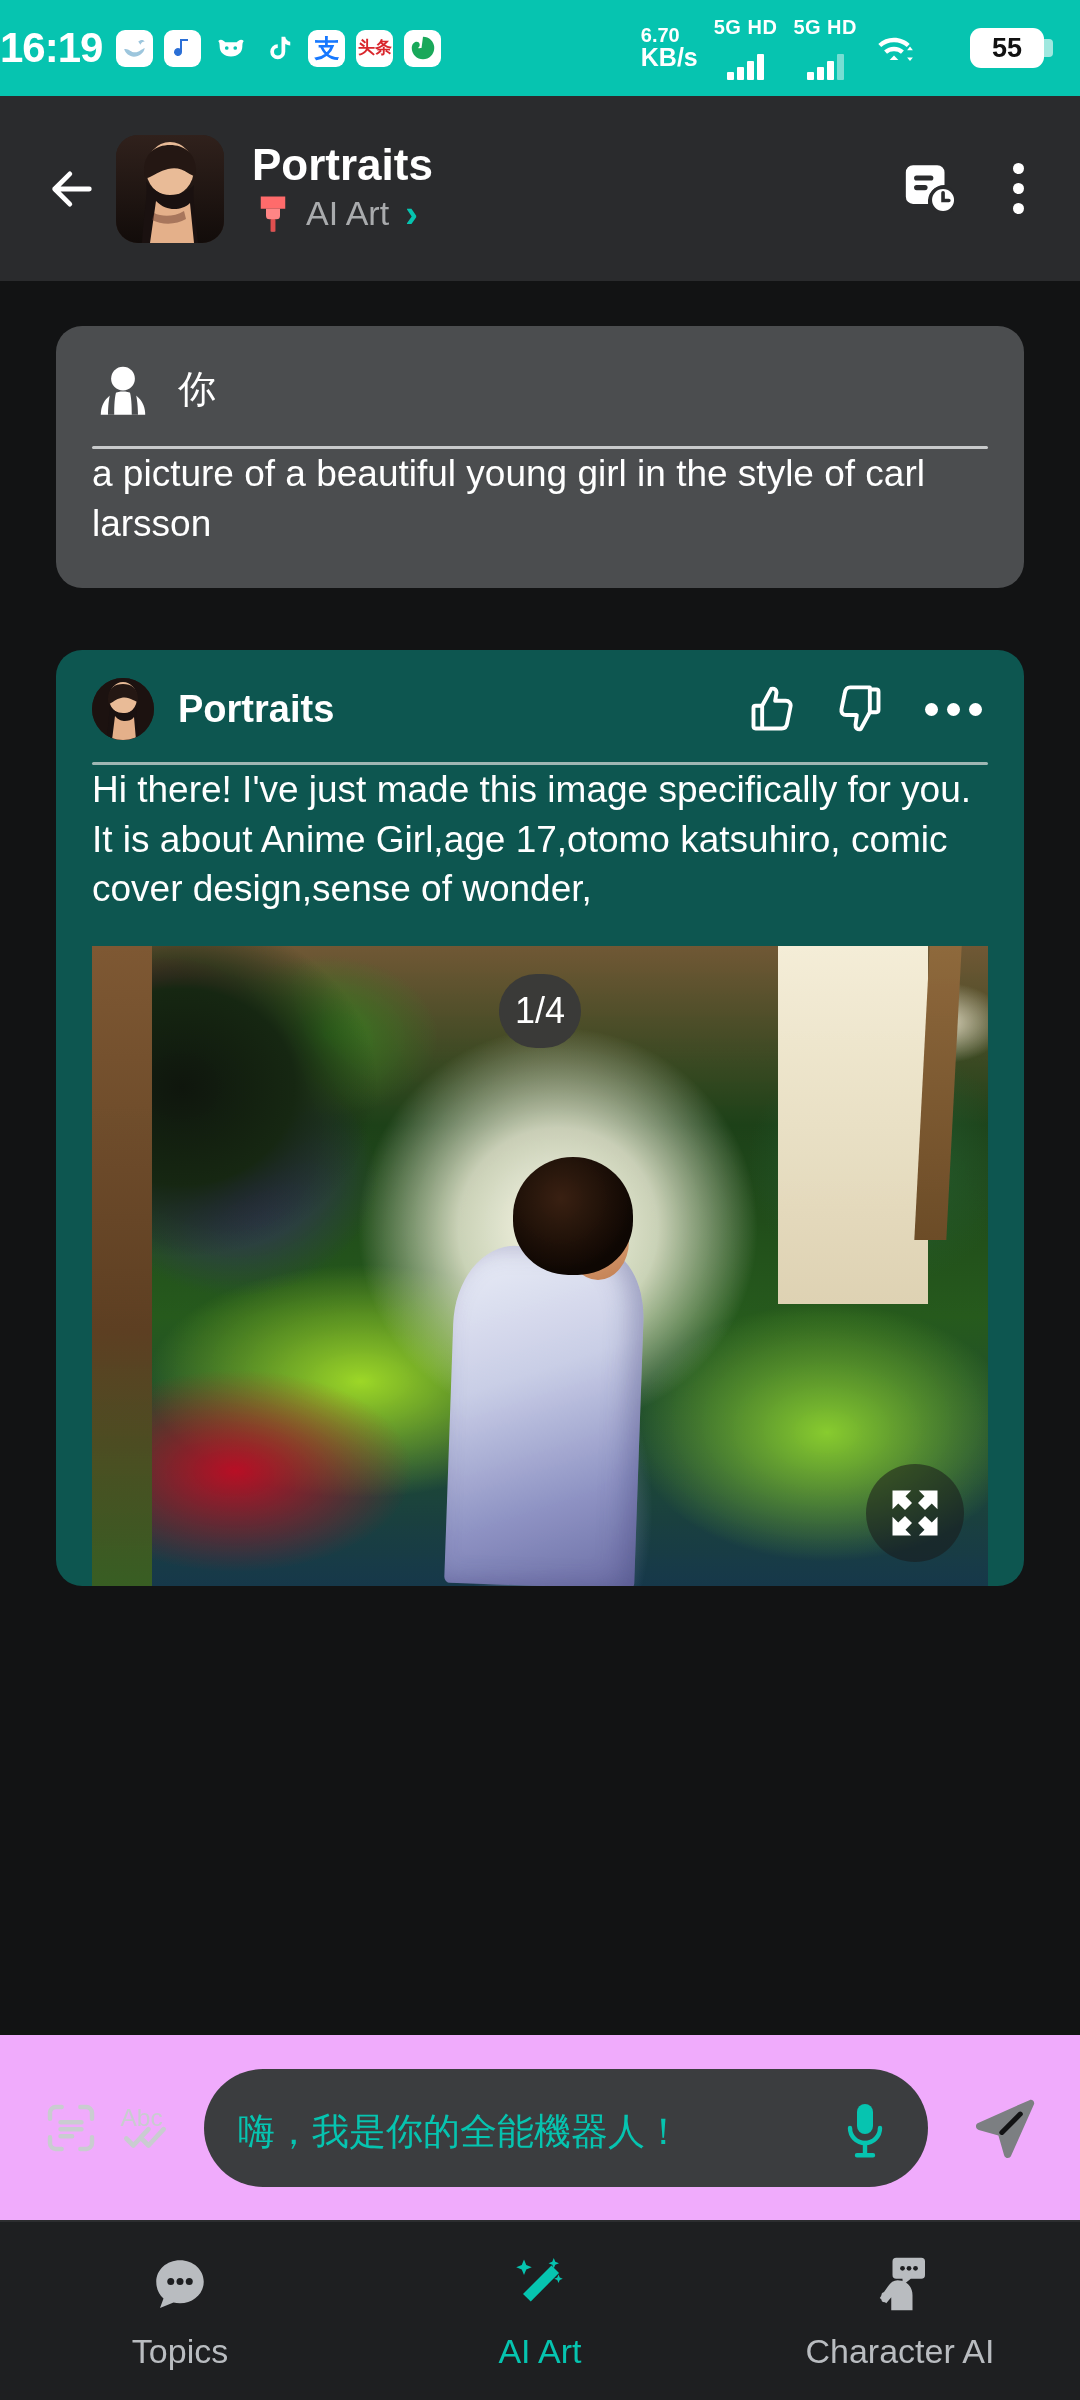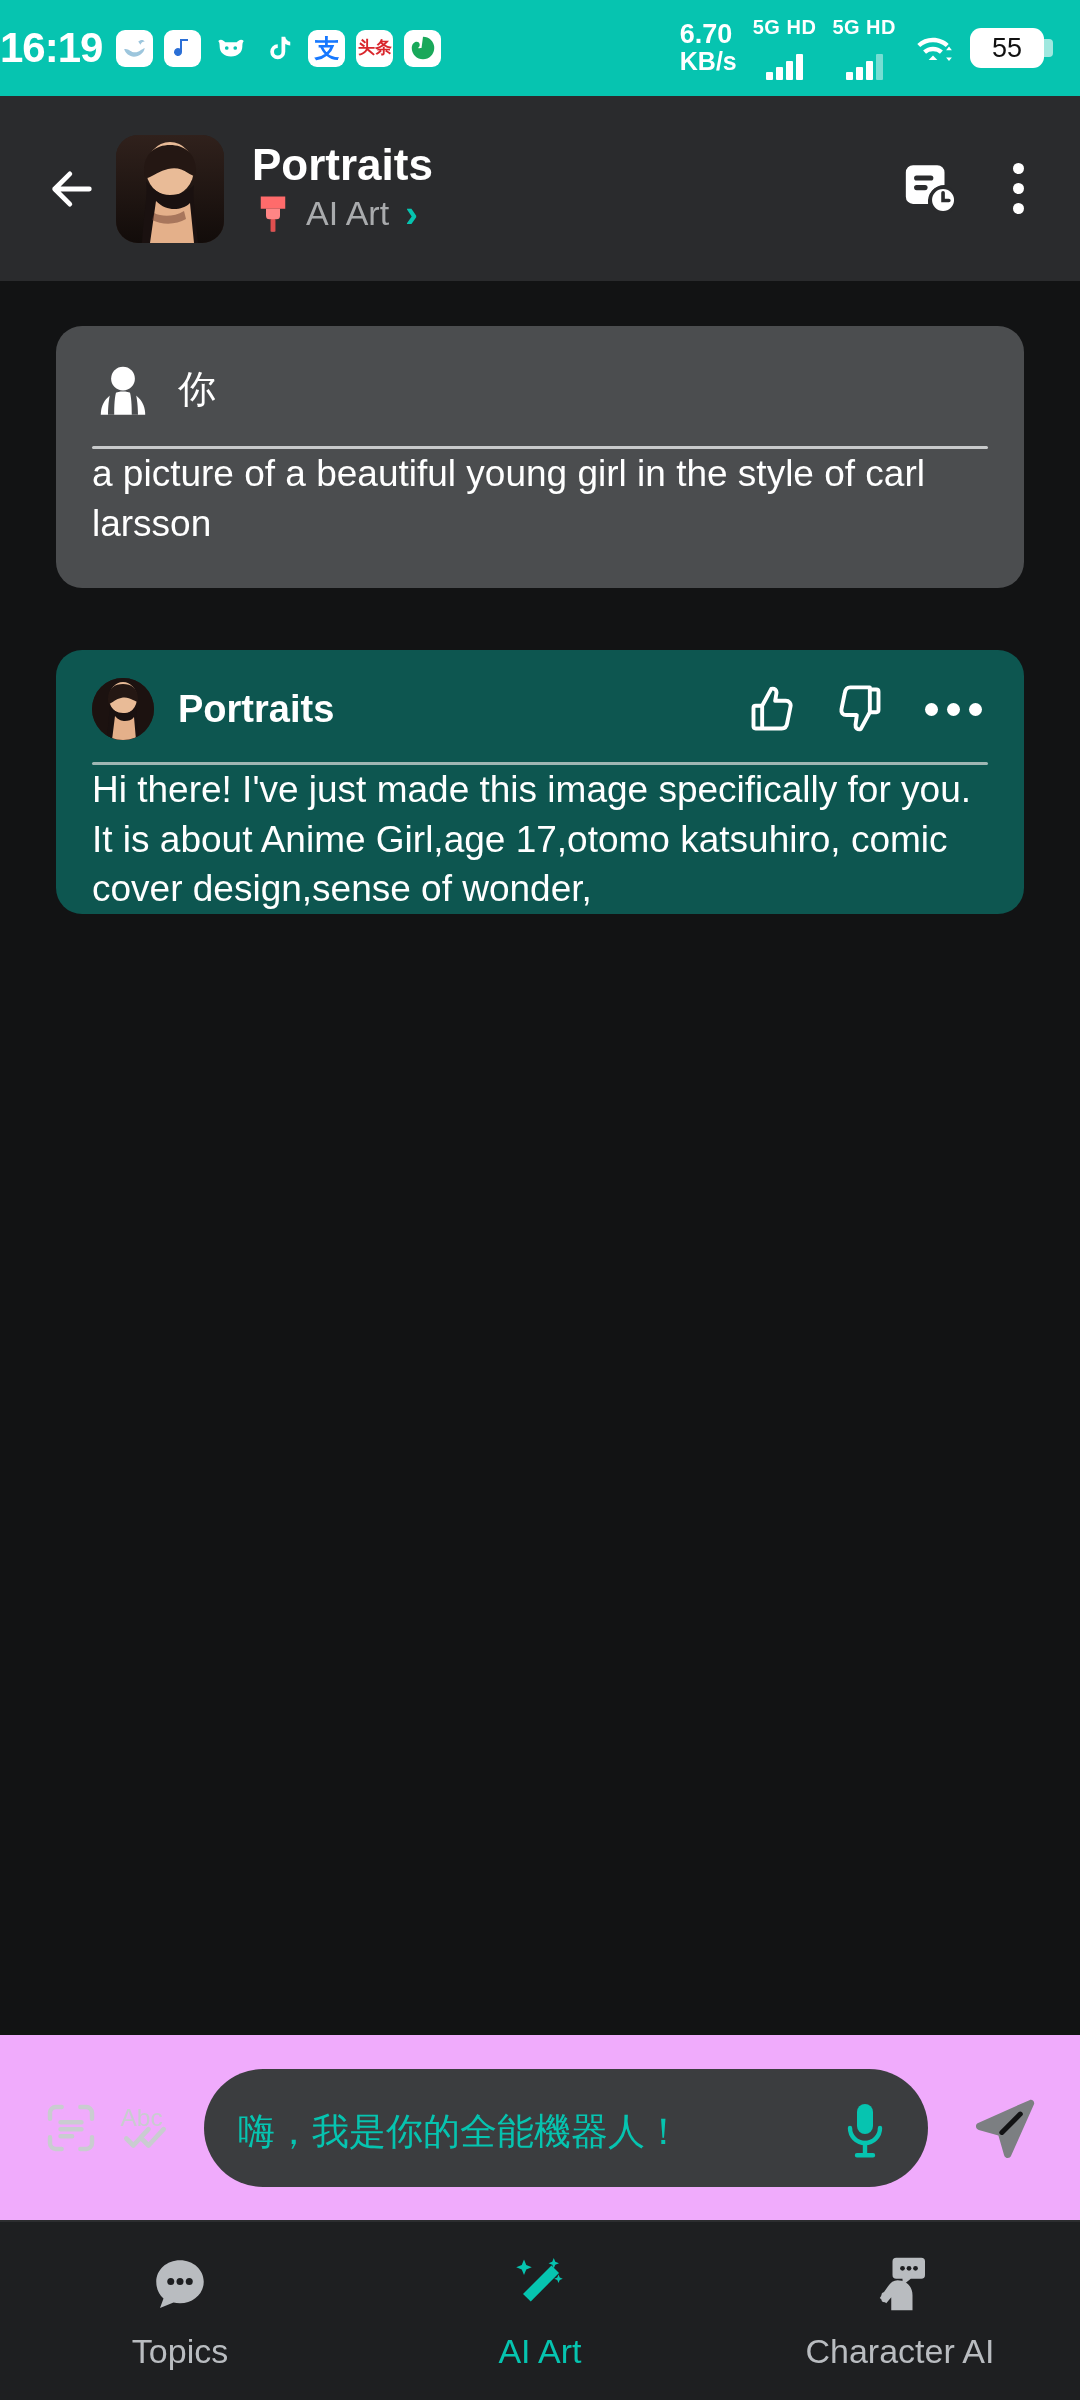--- a/index.html
+++ b/index.html
@@ -15,34 +15,34 @@
   }
   .sb-left{ display:flex; align-items:center; gap:14px; }
   .sb-clock{ font-size:42px; font-weight:700; letter-spacing:-1px; }
   .sb-apps{ display:flex; align-items:center; gap:11px; }
   .appicon{ width:37px; height:37px; border-radius:9px; background:#fff; display:flex;
             align-items:center; justify-content:center; color:#06c4b0; font-size:24px;
             font-weight:700; line-height:1; overflow:hidden;}
   .appicon.plain{ background:transparent; color:#fff; border-radius:0;}
   .sb-right{ margin-left:auto; display:flex; align-items:center; gap:16px; padding-right:36px;}
   .netspeed{ text-align:left; line-height:1.02; font-weight:700;}
-  .netspeed .n1{ font-size:27px; display:block;}
+  .netspeed .n1{ font-size:20px; display:block;}
   .netspeed .n2{ font-size:25px; display:block;}
   .sig{ display:flex; flex-direction:column; align-items:center; gap:15px;}
   .sig .lbl{ font-size:20px; font-weight:700; letter-spacing:.5px;}
   .bars{ display:flex; align-items:flex-end; gap:3px; height:26px;}
   .bars i{ display:block; width:7px; background:#fff; border-radius:1px;}
   .bars i:nth-child(1){height:8px}.bars i:nth-child(2){height:13px}
   .bars i:nth-child(3){height:19px}.bars i:nth-child(4){height:26px}
   .bars.dim i:nth-child(4){ opacity:.45;}
   .wifi{ position:relative; width:42px; height:32px;}
   .wifi svg{ width:42px; height:32px;}
   .batt{ width:74px; height:40px; border-radius:11px; background:#fff; color:#111;
          display:flex; align-items:center; justify-content:center; font-size:27px;
-         font-weight:400; position:relative;}
+         font-weight:700; position:relative;margin-left:39px;}
   .batt::after{ content:""; position:absolute; right:-9px; top:11px; width:9px; height:18px;
                 background:#9fe8df; border-radius:0 4px 4px 0;}
 
   
   .header{
     position:absolute; left:0; top:96px; width:1080px; height:185px;
     background:#2a2b2d; display:flex; align-items:center; padding:0 36px;
   }
   .back{ width:72px; height:72px; display:flex; align-items:center; justify-content:center;}
   .back svg{width:52px;height:52px;}
@@ -321,20 +321,41 @@
           <div class="dots3">
               <i></i>
               <i></i>
               <i></i>
             </div>
         </div>
       </div>
       <div class="divider bot"></div>
       <div class="b-text bot">Hi there! I've just made this image specifically for you. It is about Anime Girl,age 17,otomo katsuhiro, comic cover design,sense of wonder,</div>
 
+      <div class="art-wrap">
+        <div class="art">
+          <div class="trunk-l"></div>
+          <div class="wall"></div>
+          <div class="trunk-r"></div>
+          <div class="girl-body"></div>
+          <div class="girl-face"></div>
+          <div class="girl-head"></div>
+        </div>
+        <div class="badge">1/4</div>
+        <div class="expand">
+          <svg viewBox="0 0 24 24">
+            <g fill="#fff">
+              <path d="M3 3h7.5L8.2 5.3 10.8 8 8 10.8 5.3 8.2 3 10.5z"></path>
+              <path d="M21 3h-7.5l2.3 2.3L13.2 8 16 10.8l2.7-2.6L21 10.5z"></path>
+              <path d="M3 21h7.5l-2.3-2.3L10.8 16 8 13.2l-2.7 2.6L3 13.5z"></path>
+              <path d="M21 21h-7.5l2.3-2.3L13.2 16 16 13.2l2.7 2.6L21 13.5z"></path>
+            </g>
+          </svg>
+        </div>
+      </div>
     </div>
   </div>
 
   <div class="inputbar">
     <div class="ic">
       <svg viewBox="0 0 24 24">
         <g fill="none" stroke="#c9ccd0" stroke-width="1.9" stroke-linecap="round">
           <path d="M3 8V5.5A2.5 2.5 0 0 1 5.5 3H8M16 3h2.5A2.5 2.5 0 0 1 21 5.5V8M21 16v2.5a2.5 2.5 0 0 1-2.5 2.5H16M8 21H5.5A2.5 2.5 0 0 1 3 18.5V16"></path>
           <path d="M7.5 9.5h9M7.5 12.5h9M7.5 15.5h5"></path>
         </g>

